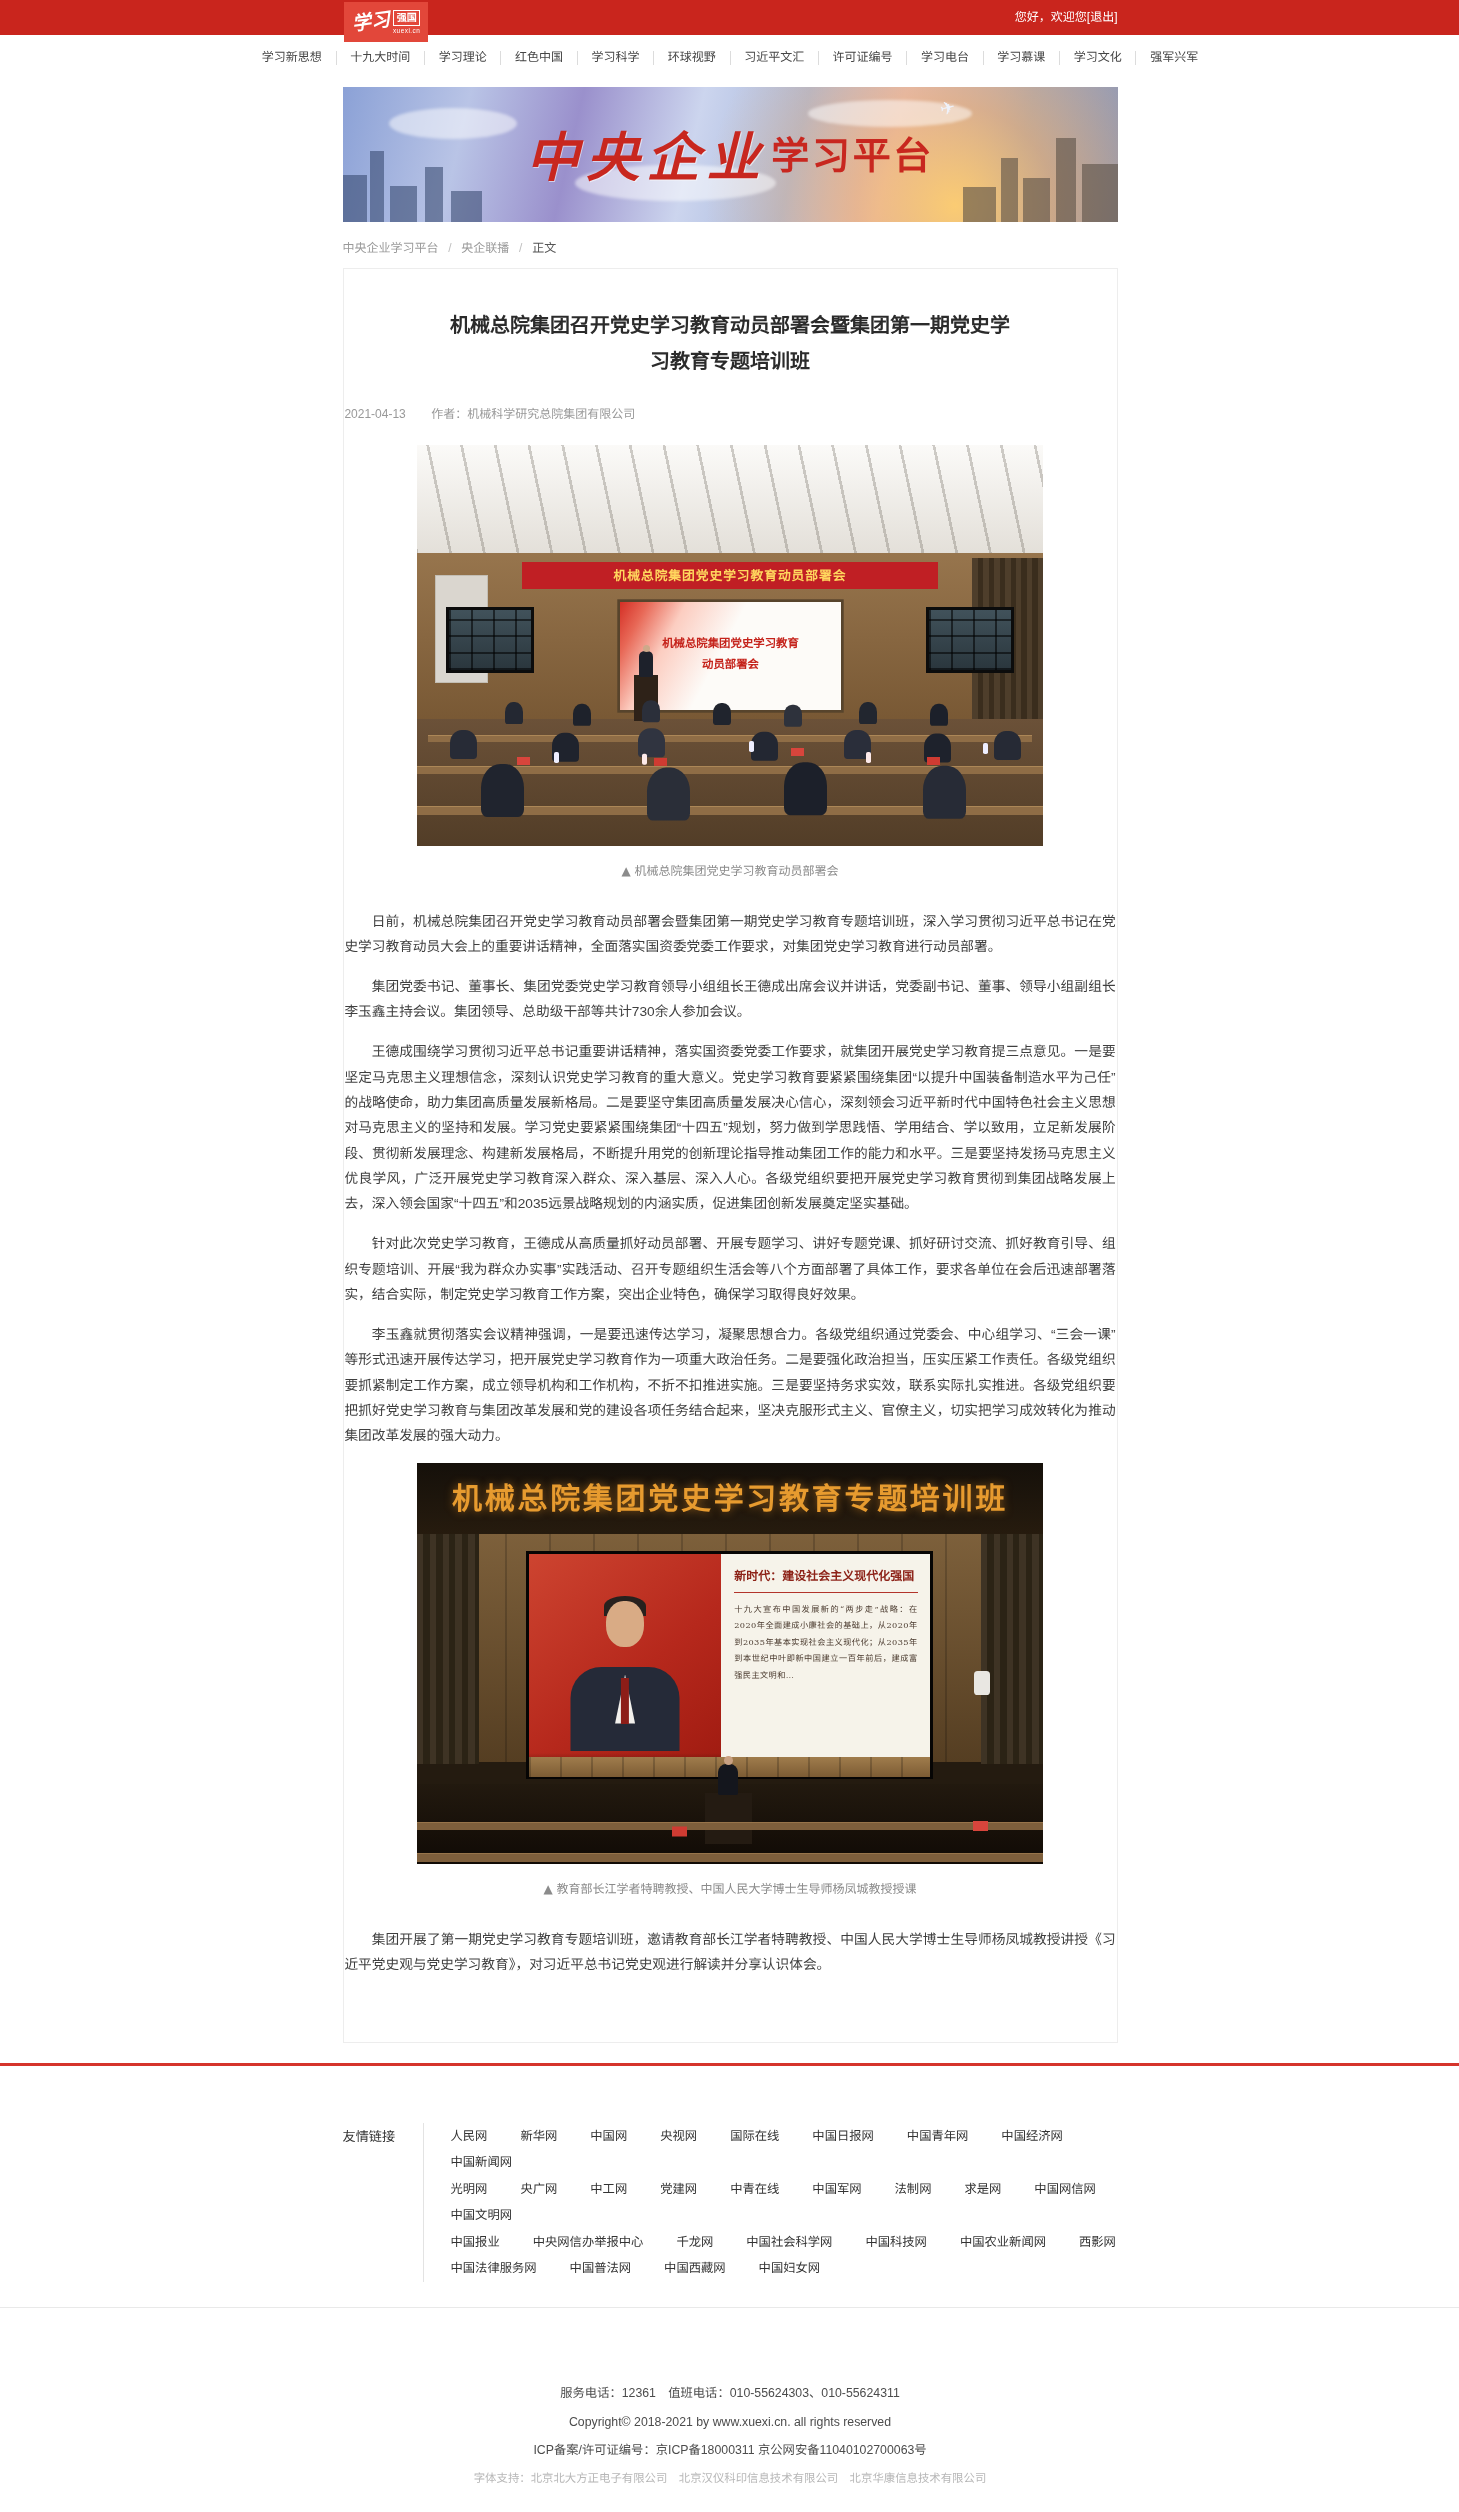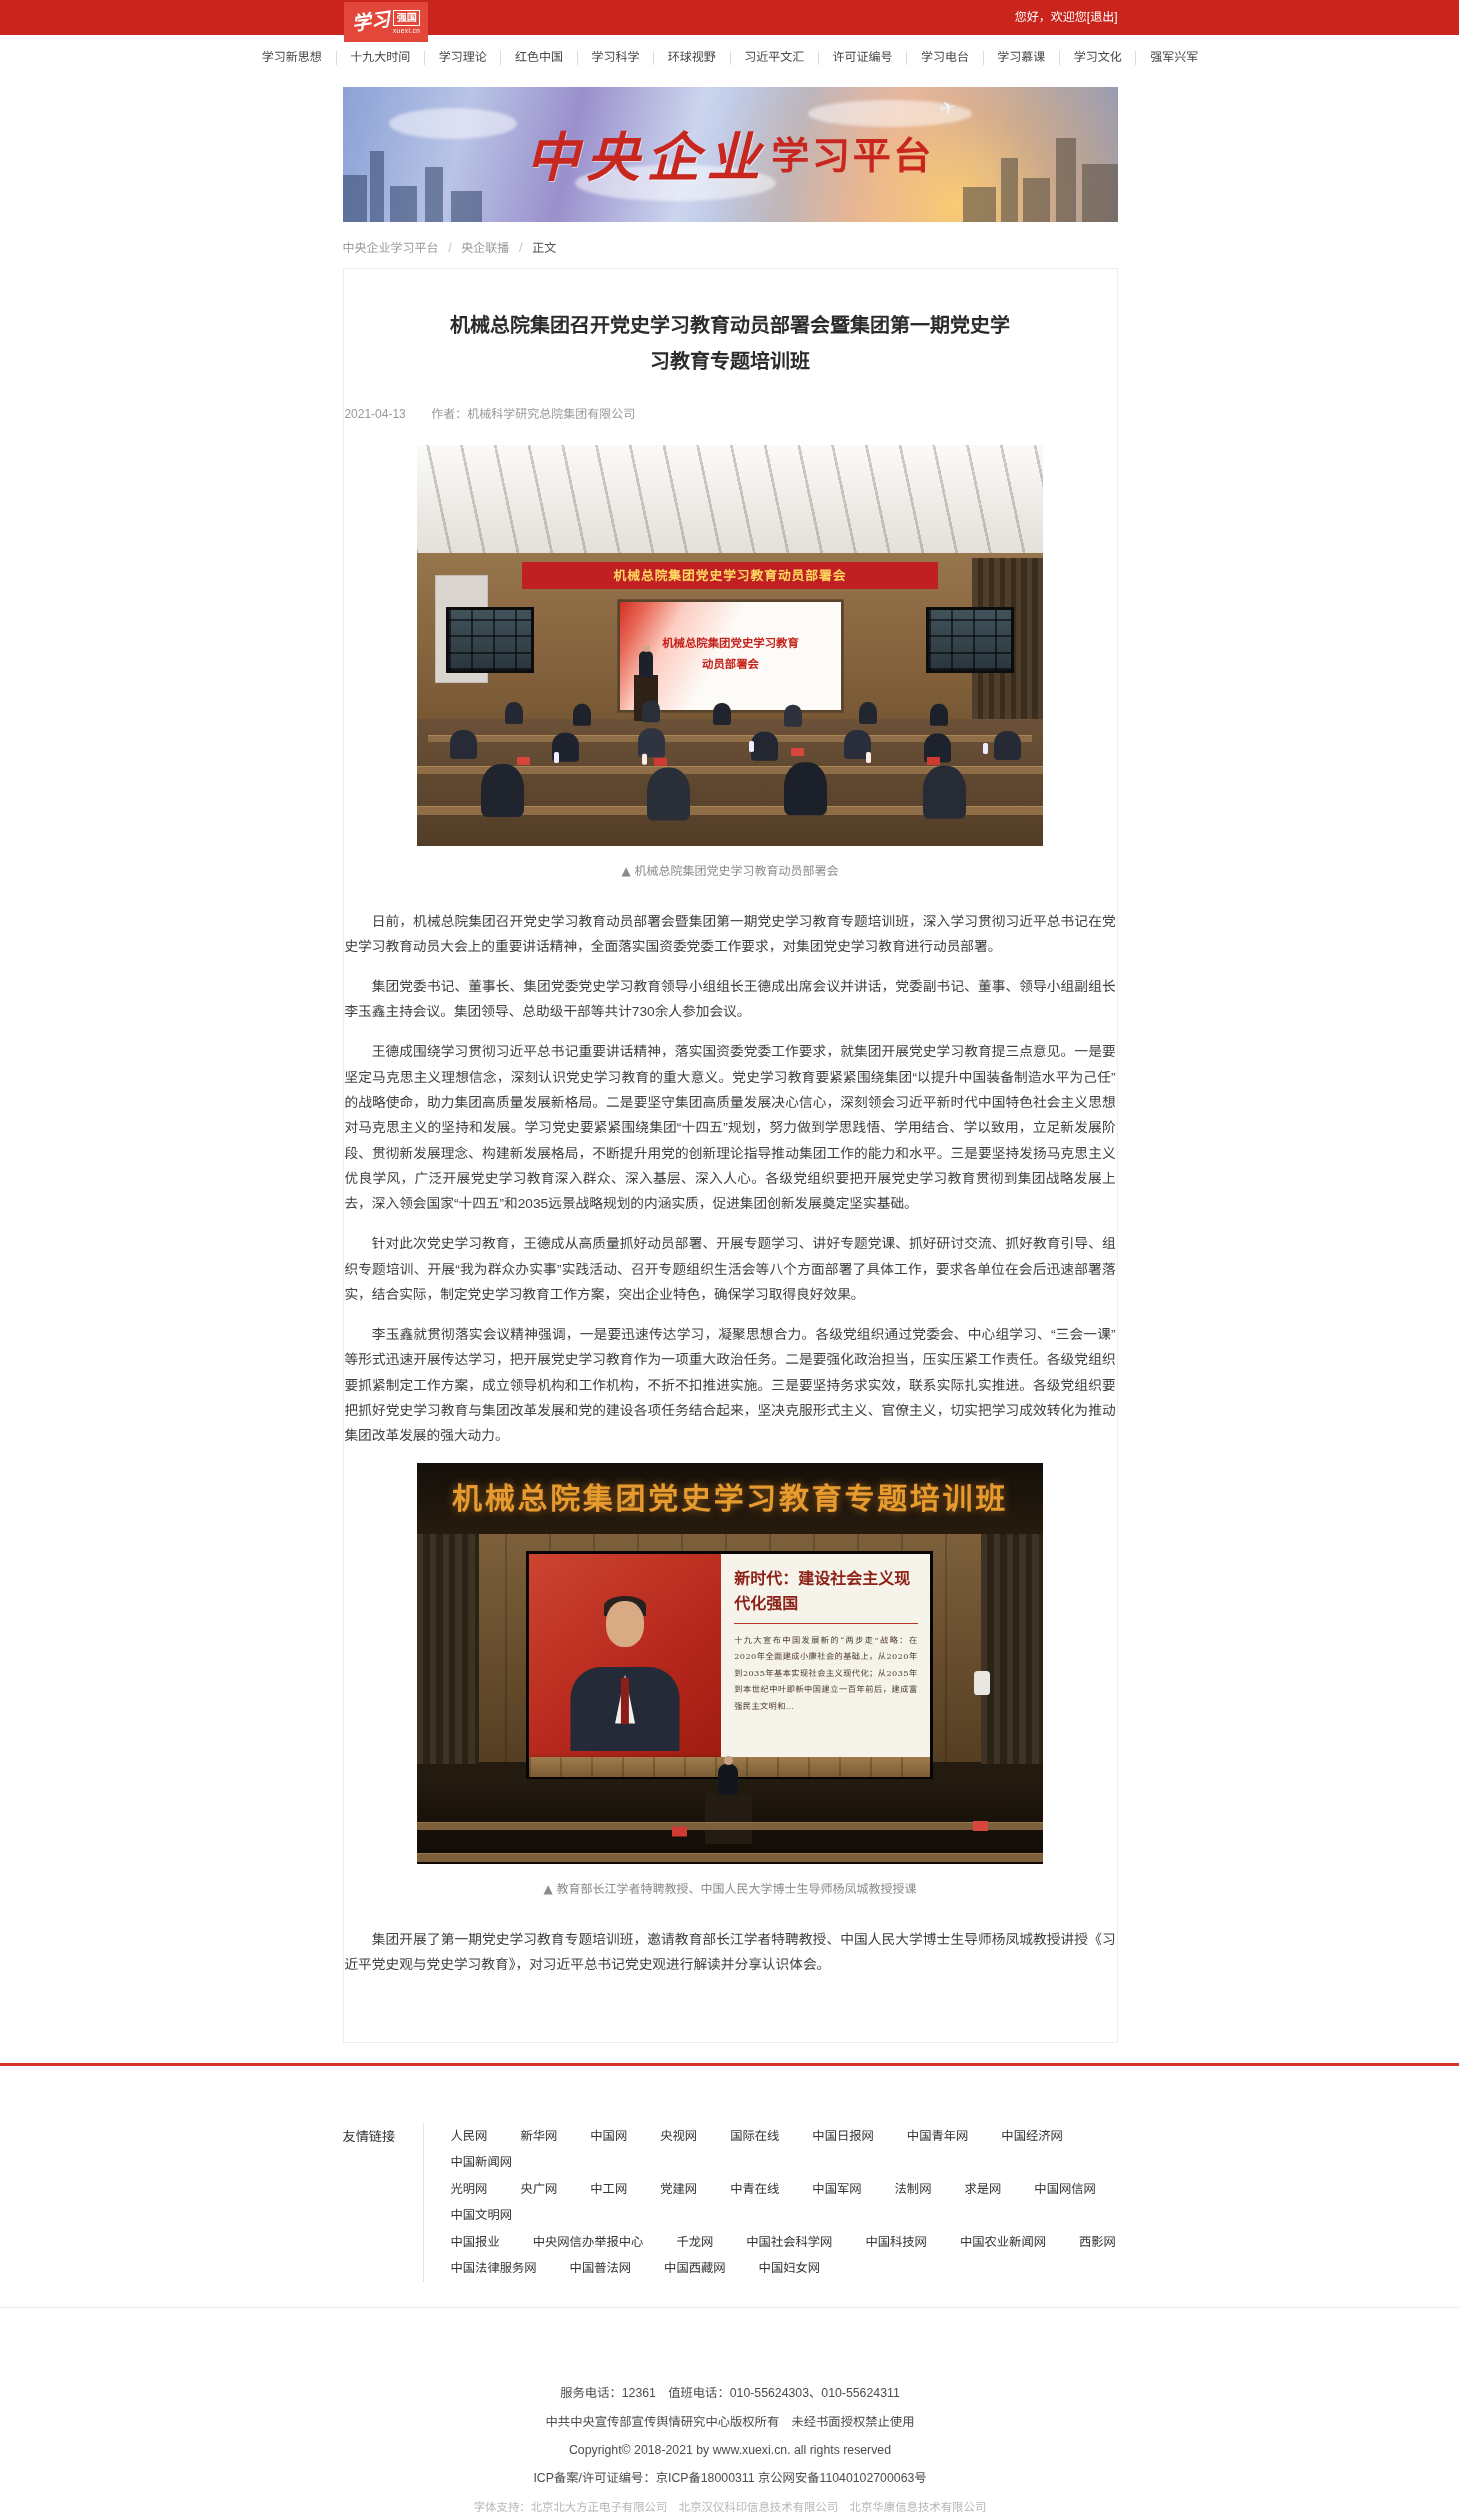--- a/index.html
+++ b/index.html
@@ -98,21 +98,21 @@
   .ph2-screen { position:absolute; left:109px; top:88px; width:407px; height:228px; background:#060504; padding:2.7px; display:flex; z-index:4; }
   .ph2-slide-left { width:48%; position:relative; background:linear-gradient(140deg,#cd4430 0%,#b6281c 55%,#9e1a10 100%); overflow:hidden; }
   .xi-head { position:absolute; left:50%; top:47px; transform:translateX(-50%); width:38px; height:46px; border-radius:46%; background:#d9ab85; }
   .xi-hair { position:absolute; left:50%; top:42px; transform:translateX(-50%); width:42px; height:20px; border-radius:50% 50% 0 0; background:#28211e; }
   .xi-body { position:absolute; left:50%; bottom:25.5px; transform:translateX(-50%); width:109px; height:84px; border-radius:31px 31px 0 0; background:#252a38; }
   .xi-shirt { position:absolute; left:50%; bottom:53px; transform:translateX(-50%); width:20px; height:49px; background:#f2f0ec; clip-path:polygon(50% 0,100% 100%,0 100%); }
   .xi-tie { position:absolute; left:50%; bottom:53px; transform:translateX(-50%); width:8.2px; height:46px; background:#8d1d18; }
   .ph2-mics { position:absolute; left:0; bottom:0; width:100%; height:24px; background:linear-gradient(rgba(0,0,0,0), rgba(20,12,8,.8)); }
   .mic { position:absolute; bottom:1.8px; width:6.4px; height:18px; background:#14110e; border-radius:3.6px 3.6px 0 0; }
   .ph2-slide-right { width:52%; background:#f6f3ea; padding:12.8px 12.8px 0; overflow:hidden; position:relative; }
-  .slide-title { color:#8d2318; font-size:16px; font-weight:bold; line-height:1.55; }
+  .slide-title { color:#8d2318; font-size:12px; font-weight:bold; line-height:1.55; }
   .slide-rule { border:none; border-top:1.8px solid #b3342a; margin:6.4px 0 8.2px; }
   .slide-body { font-family:"DejaVu Serif",serif; font-size:8.2px; color:#4a3a2e; line-height:2.0; letter-spacing:0.4px; text-align:justify; }
   .ph2-floorstrip { position:absolute; left:112px; top:294px; width:401px; height:20px;
     background:repeating-linear-gradient(90deg, rgba(0,0,0,.2) 0 1.8px, rgba(0,0,0,0) 1.8px 31px), linear-gradient(#a07c4c,#7c5c34); z-index:4; }
   .ph2-camera { position:absolute; right:53px; top:208px; width:16.4px; height:24px; background:#e9e7e2; border-radius:3.6px; z-index:5; }
   .ph2-podium { position:absolute; left:288px; top:330px; width:47px; height:51px; background:#241b12; z-index:6; }
   .ph2-lecturer { position:absolute; left:301px; top:301px; width:20px; height:31px; background:#14161d; border-radius:8.2px 8.2px 1.8px 1.8px; z-index:6; }
   .ph2-lecturer::before { content:""; position:absolute; left:5.5px; top:-8.2px; width:9px; height:9px; border-radius:50%; background:#c9a182; }
   .ph2-audiencebg { position:absolute; left:0; top:321px; width:626px; height:80px; background:linear-gradient(rgba(22,15,8,.15),#100a05); z-index:5; }
   .ph2-desk { position:absolute; background:#7e5f3c; border-top:1.8px solid #97744a; z-index:6; }
@@ -325,18 +325,17 @@
           <a class="flink">中国妇女网</a>
         </div>
     </div>
   </div>
 </div>
 
 <div class="gray-sep"></div>
 
 <div class="site-footer">
   <p>服务电话：12361　值班电话：010-55624303、010-55624311</p>
-  <p>中共中央宣传部宣传舆情研究中心版权所有　未经书面授权禁止使用</p>
   <p>Copyright© 2018-2021 by www.xuexi.cn. all rights reserved</p>
   <p>ICP备案/许可证编号：京ICP备18000311 京公网安备11040102700063号</p>
   <p class="font-support">字体支持：北京北大方正电子有限公司　北京汉仪科印信息技术有限公司　北京华康信息技术有限公司</p>
 </div>
 
 
 </body></html>

